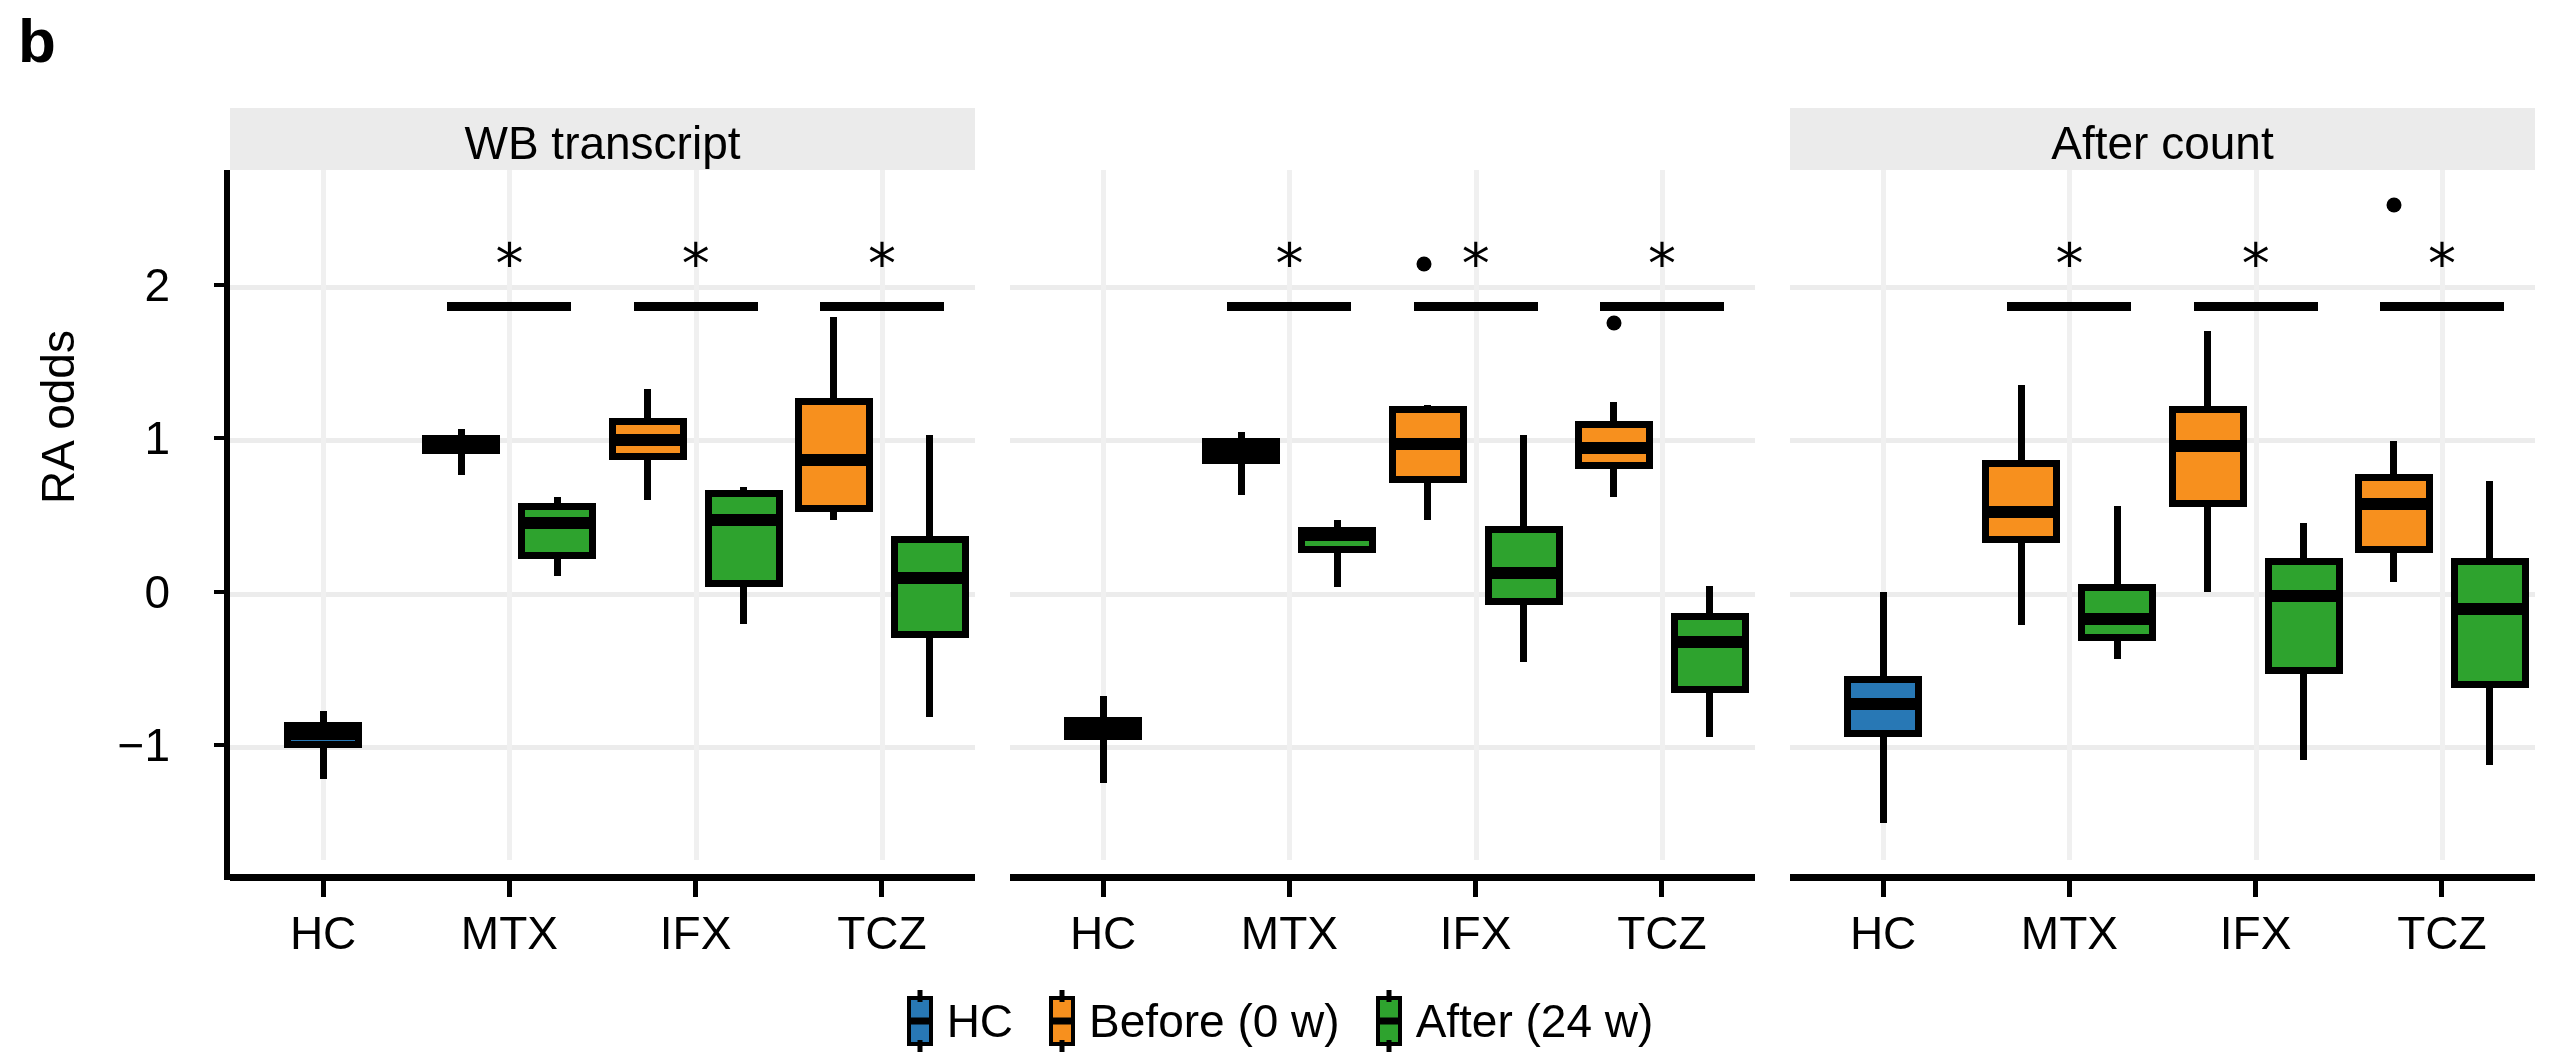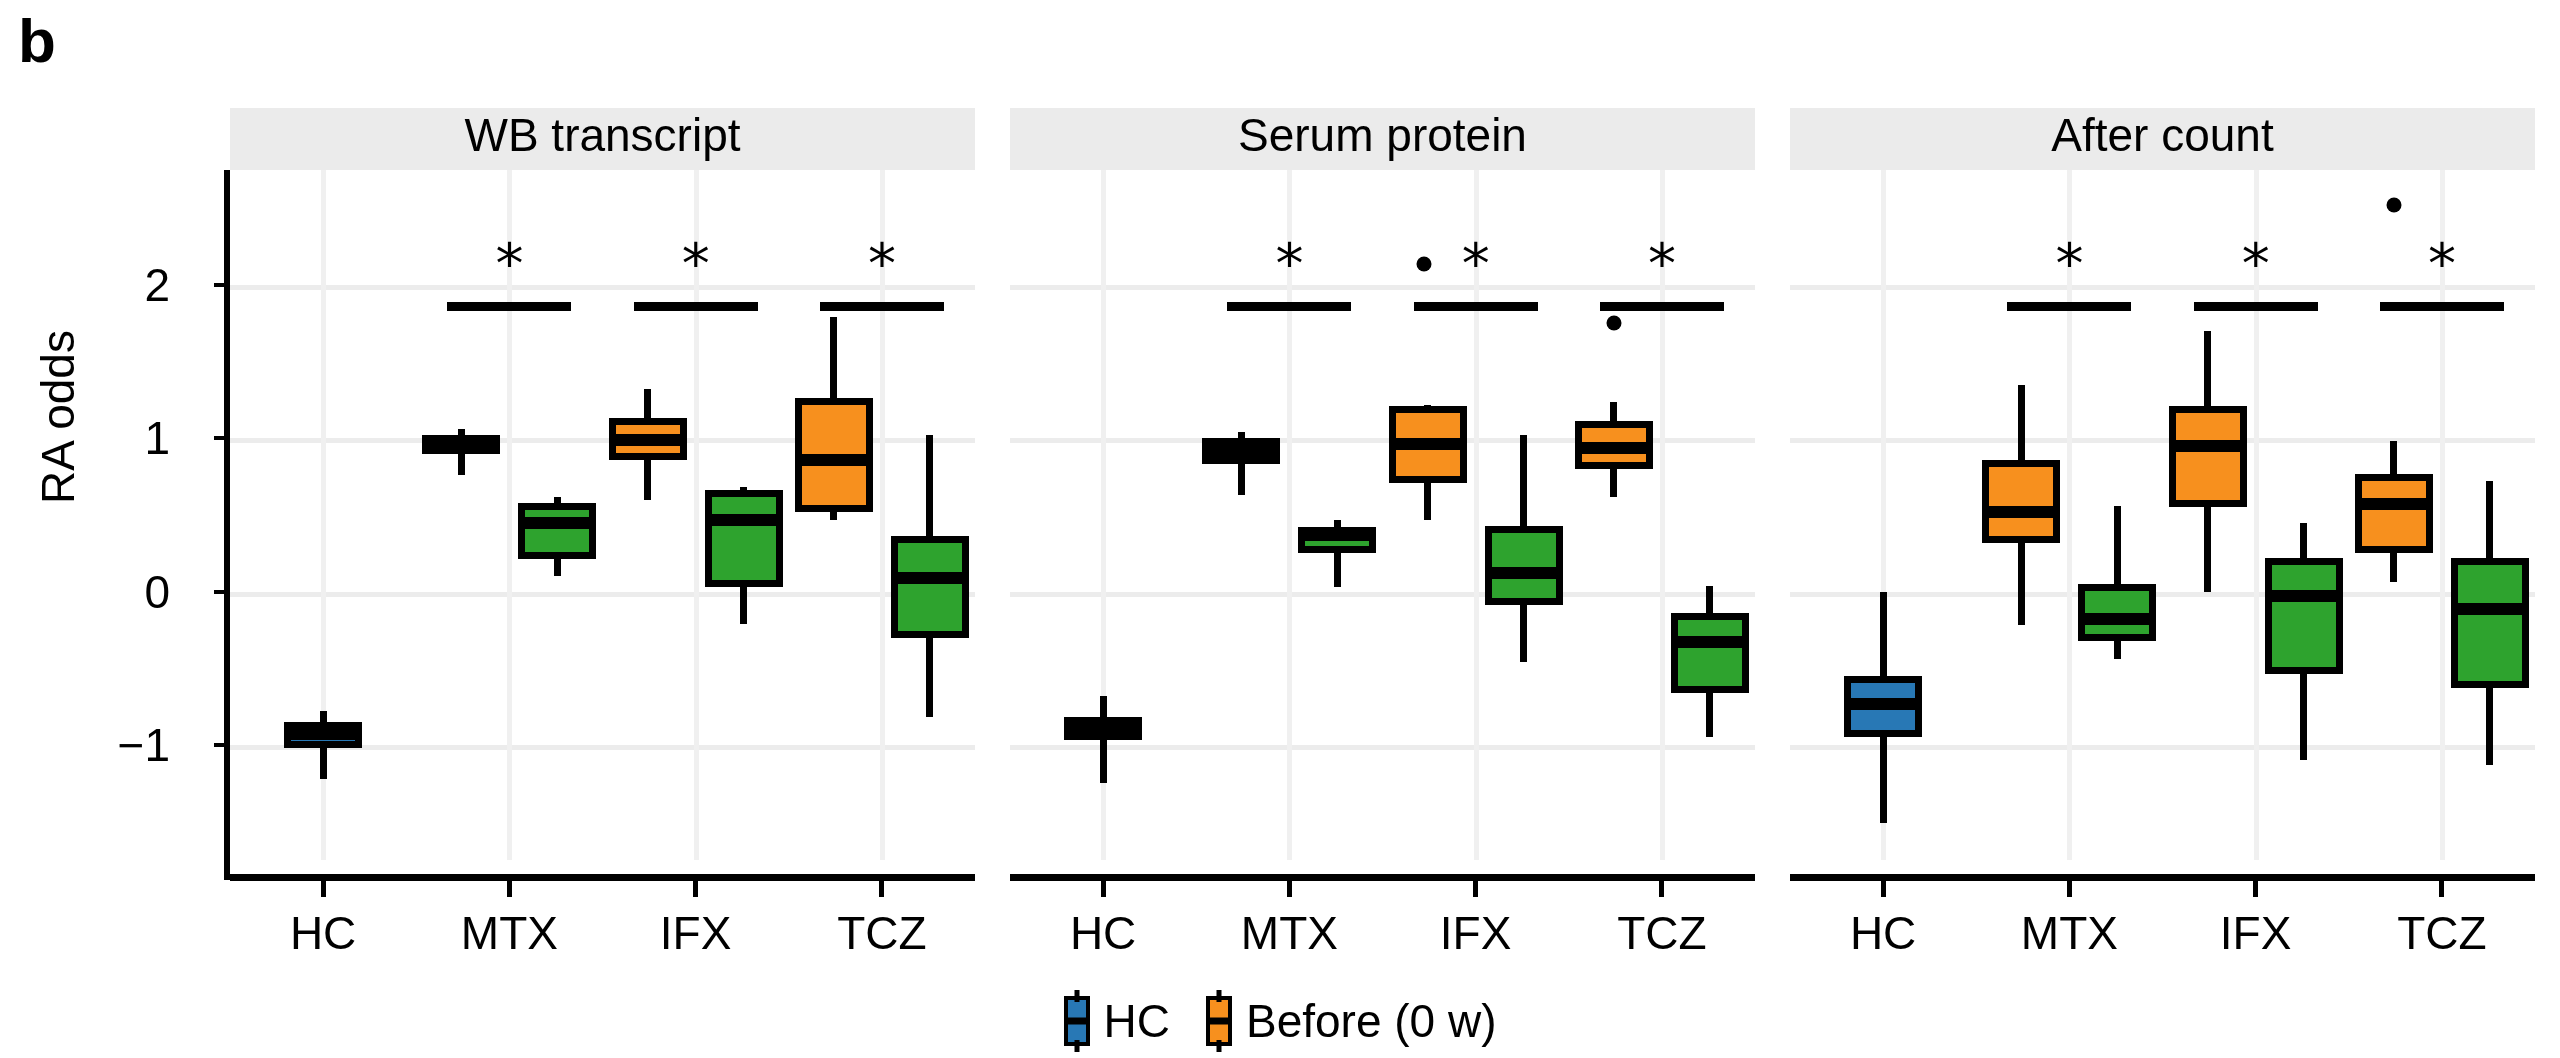--- a/index.html
+++ b/index.html
@@ -26,21 +26,21 @@
     transform:translateY(-50%);
   }
   .ytick-mark{
     position:absolute;width:14px;height:4px;background:#000;
     transform:translateY(-50%);
   }
 
   .facet{position:absolute;top:108px;}
   .facet-strip{
     position:absolute;left:0;top:0;height:62px;width:100%;
-    background:#ebebeb;display:flex;align-items:flex-start;justify-content:center;
+    background:#ebebeb;display:flex;align-items:flex-end;justify-content:center;
   }
   .facet-strip span{font-size:46px;color:#000;}
   .facet-body{position:absolute;left:0;top:62px;width:100%;background:#fff;overflow:visible;}
 
   .gridline-h{position:absolute;left:0;height:5px;background:#ececec;width:100%;}
   .gridline-v{position:absolute;top:0;width:5px;background:#f0f0f0;height:100%;}
 
   .axis-y-line{position:absolute;width:6px;background:#000;}
   .axis-x-line{position:absolute;height:7px;background:#000;}
   .xtick-mark{position:absolute;width:5px;height:16px;background:#000;}
@@ -156,23 +156,20 @@
         <div class="xtick-mark" style="left: 90.625px; top: 773px;"></div>
         <div class="xtick-label" style="left: 93.125px; top: 798px;">HC</div>
         <div class="xtick-mark" style="left: 276.875px; top: 773px;"></div>
         <div class="xtick-label" style="left: 279.375px; top: 798px;">MTX</div>
         <div class="xtick-mark" style="left: 463.125px; top: 773px;"></div>
         <div class="xtick-label" style="left: 465.625px; top: 798px;">IFX</div>
         <div class="xtick-mark" style="left: 649.375px; top: 773px;"></div>
         <div class="xtick-label" style="left: 651.875px; top: 798px;">TCZ</div>
       </div>
       <div class="facet" style="left: 1010px; width: 745px; height: 752px;">
-        <div class="facet-strip">
-          <span>Serum protein</span>
-        </div>
         <div class="facet-body" style="height: 690px;">
           <div class="gridline-h" style="top: 115px;"></div>
           <div class="gridline-h" style="top: 268.333px;"></div>
           <div class="gridline-h" style="top: 421.667px;"></div>
           <div class="gridline-h" style="top: 575px;"></div>
           <div class="gridline-v" style="left: 91.125px;"></div>
           <div class="gridline-v" style="left: 277.375px;"></div>
           <div class="gridline-v" style="left: 463.625px;"></div>
           <div class="gridline-v" style="left: 649.875px;"></div>
           <div class="bp" style="left: 0px; top: 0px; width: 100%; height: 100%;">
@@ -307,15 +304,23 @@
         <div class="legend-text">HC</div>
       </div>
       <div class="legend-item">
         <div class="legend-key" style="background: rgb(247, 144, 30);">
           <div class="k-wh top"></div>
           <div class="k-med"></div>
           <div class="k-wh bot"></div>
         </div>
         <div class="legend-text">Before (0 w)</div>
       </div>
+      <div class="legend-item">
+        <div class="legend-key" style="background: rgb(46, 163, 46);">
+          <div class="k-wh top"></div>
+          <div class="k-med"></div>
+          <div class="k-wh bot"></div>
+        </div>
+        <div class="legend-text">After (24 w)</div>
+      </div>
     </div>
 
 </div>
 
 </body></html>

